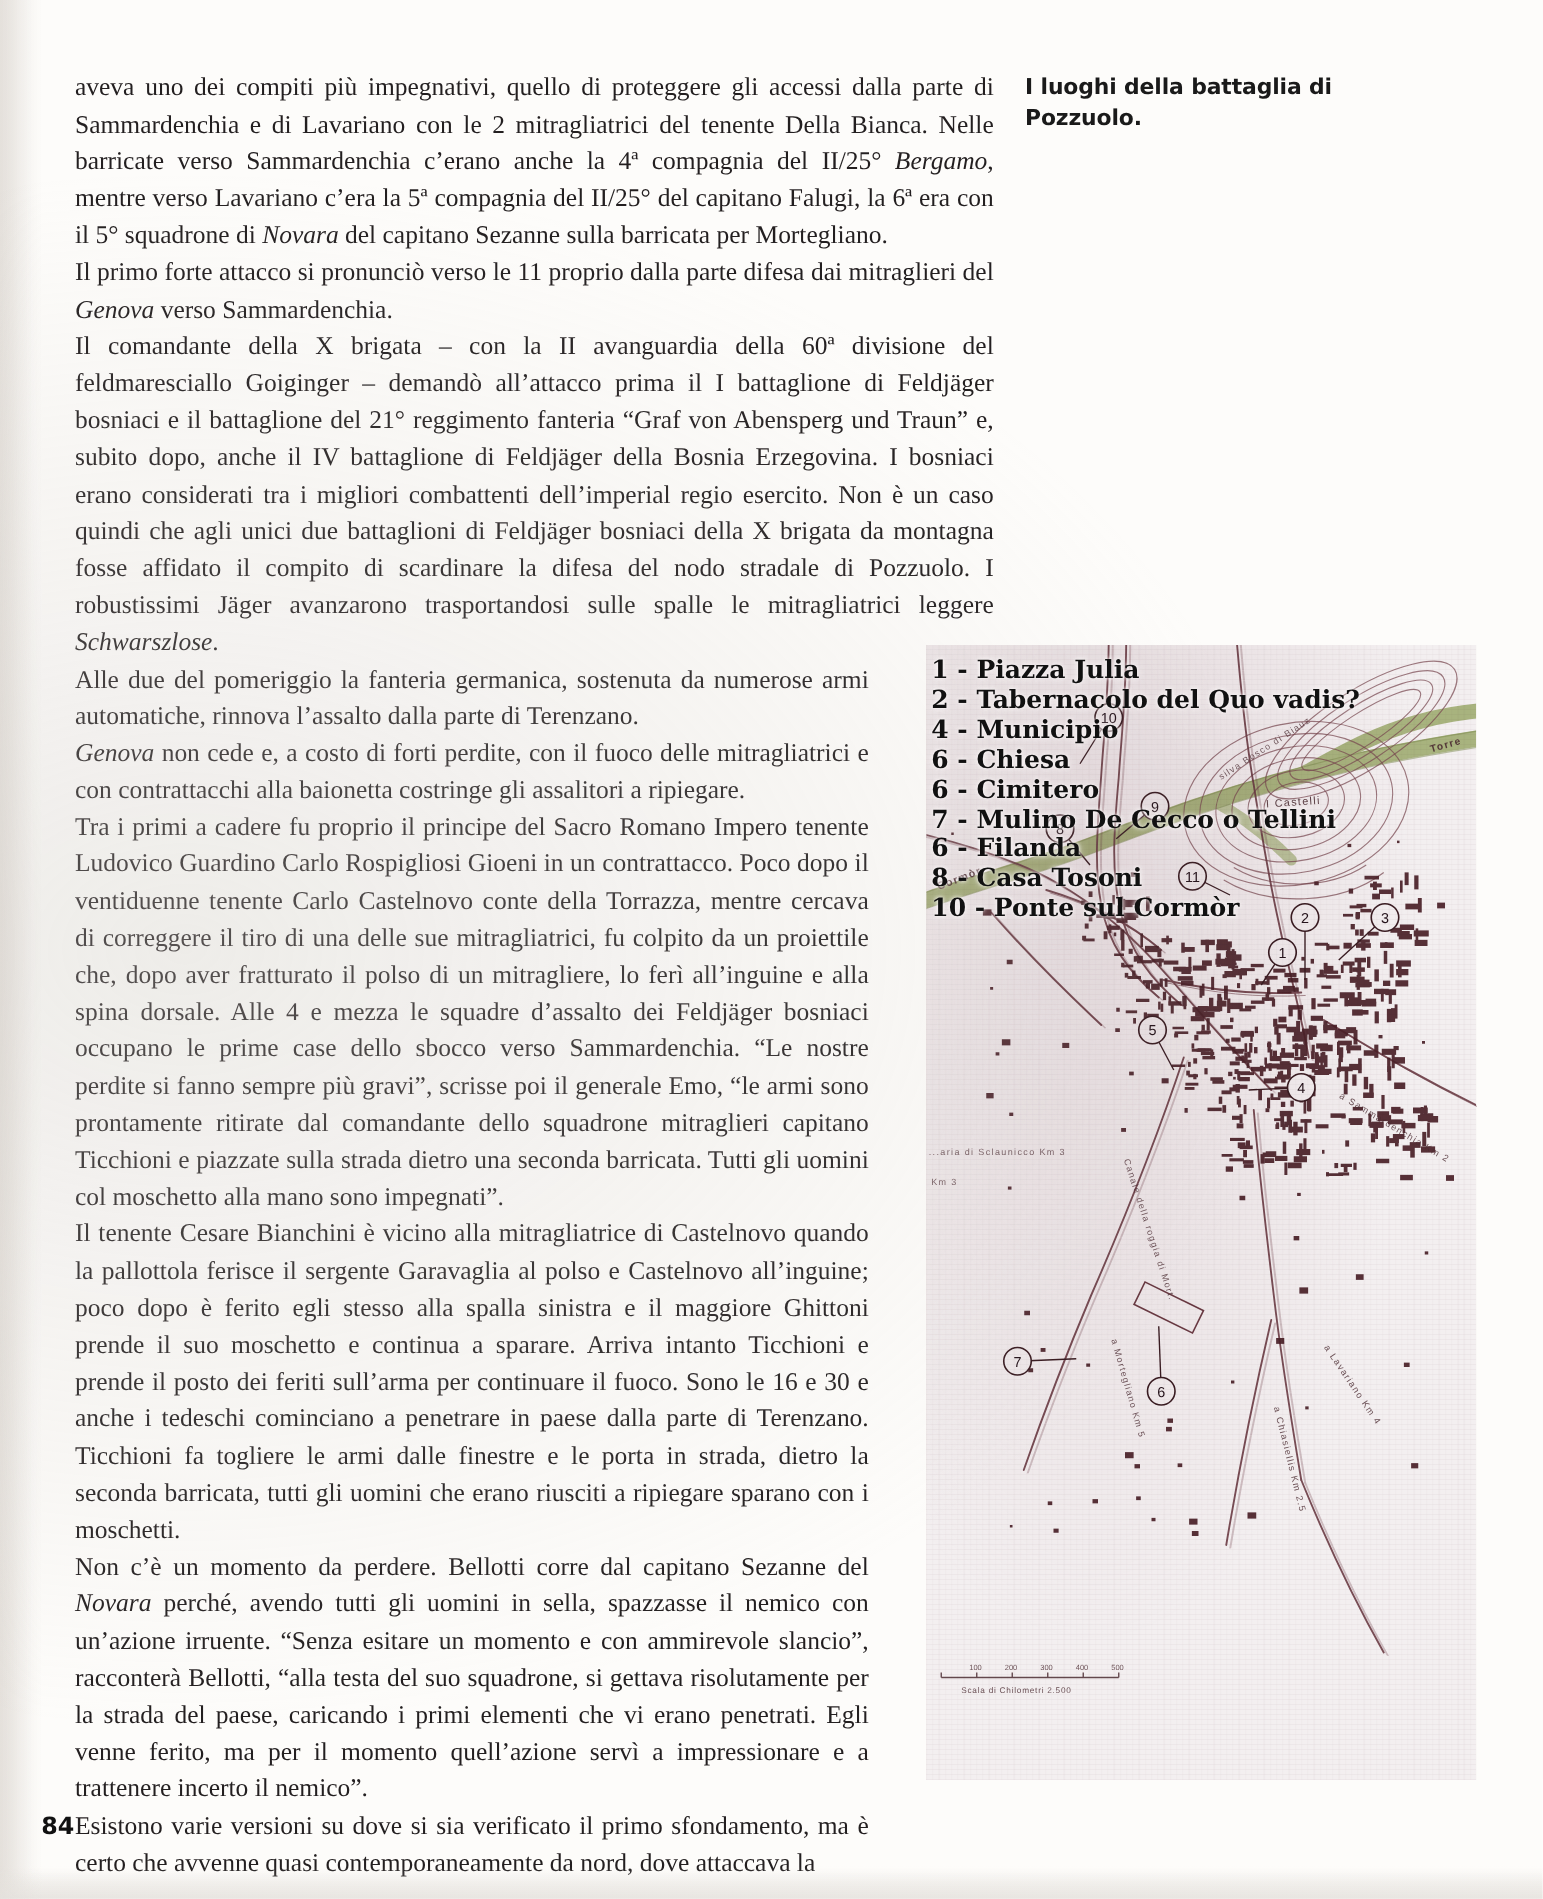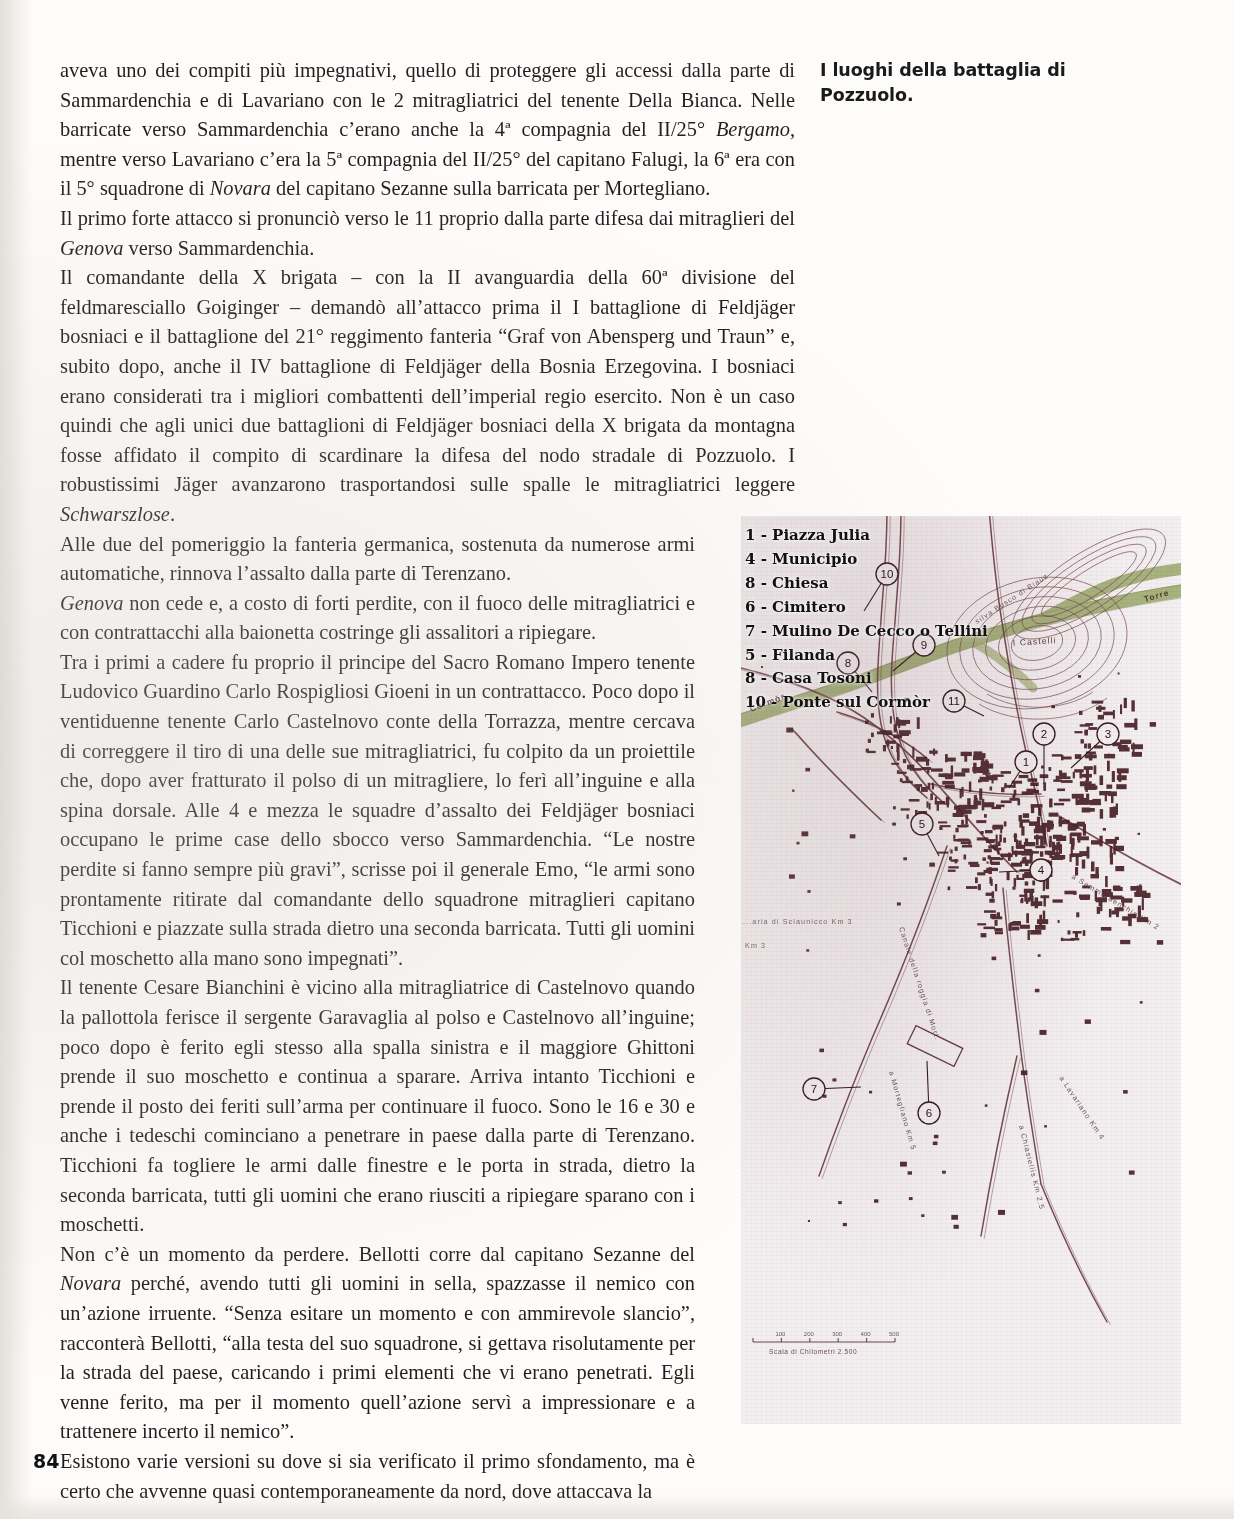--- a/index.html
+++ b/index.html
@@ -109,21 +109,21 @@
   }
 
   
   #legend {
     position: absolute;
     left: 745px;
     top: 524px;
     width: 330px;
     font-family: "DejaVu Serif", serif;
     font-weight: 700;
-    font-size: 15px;
+    font-size: 20px;
     line-height: 23.9px;
     color: #111;
     z-index: 6;
     text-shadow: 0 0 3px rgba(253,250,250,.95), 0 0 6px rgba(253,250,250,.8);
   }
   #legend .legend-row { white-space: nowrap; }
 
   
   #page-number {
     position: absolute;
@@ -841,25 +841,26 @@
             <circle cx="188" cy="597" r="11" fill="#f3eff0" stroke="#3a1c22" stroke-width="1.3"></circle>
             <text x="188" y="601.4" text-anchor="middle" font-family="Liberation Sans, sans-serif" font-size="11.5" fill="#24121a">6</text>
           </g>
         </svg>
       </div>
     <div class="map-grain"></div>
   </div>
 
   <div id="legend">
       <div class="legend-row">1 - Piazza Julia</div>
+      <div class="legend-row">2 - Tabernacolo del Quo vadis?</div>
       <div class="legend-row">4 - Municipio</div>
-      <div class="legend-row">8 - Chiesa</div>
+      <div class="legend-row">6 - Chiesa</div>
       <div class="legend-row">6 - Cimitero</div>
       <div class="legend-row">7 - Mulino De Cecco o Tellini</div>
-      <div class="legend-row">5 - Filanda</div>
+      <div class="legend-row">6 - Filanda</div>
       <div class="legend-row">8 - Casa Tosoni</div>
       <div class="legend-row">10 - Ponte sul Cormòr</div>
     </div>
 
   <div id="body-text">
     <span class="fig-float-top"></span>
     <span class="fig-float-map"></span>
   <p>aveva uno dei compiti più impegnativi, quello di proteggere gli accessi dalla parte di Sammardenchia e di Lavariano con le 2 mitragliatrici del tenente Della Bianca. Nelle barricate verso Sammardenchia c’erano anche la 4ª compagnia del II/25° <i>Bergamo</i>, mentre verso Lavariano c’era la 5ª compagnia del II/25° del capitano Falugi, la 6ª era con il 5° squadrone di <i>Novara</i> del capitano Sezanne sulla barricata per Mortegliano.</p>
       <p>Il primo forte attacco si pronunciò verso le 11 proprio dalla parte difesa dai mitraglieri del <i>Genova</i> verso Sammardenchia.</p>
       <p>Il comandante della X brigata – con la II avanguardia della 60ª divisione del feldmaresciallo Goiginger – demandò all’attacco prima il I battaglione di Feldjäger bosniaci e il battaglione del 21° reggimento fanteria “Graf von Abensperg und Traun” e, subito dopo, anche il IV battaglione di Feldjäger della Bosnia Erzegovina. I bosniaci erano considerati tra i migliori combattenti dell’imperial regio esercito. Non è un caso quindi che agli unici due battaglioni di Feldjäger bosniaci della X brigata da montagna fosse affidato il compito di scardinare la difesa del nodo stradale di Pozzuolo. I robustissimi Jäger avanzarono trasportandosi sulle spalle le mitragliatrici leggere <i>Schwarszlose</i>.</p>

